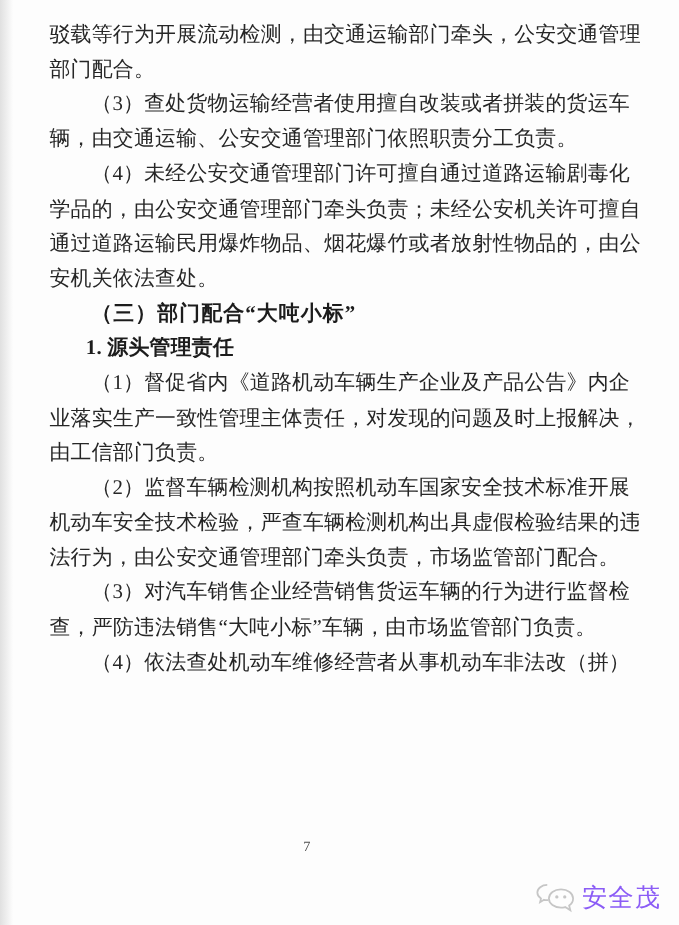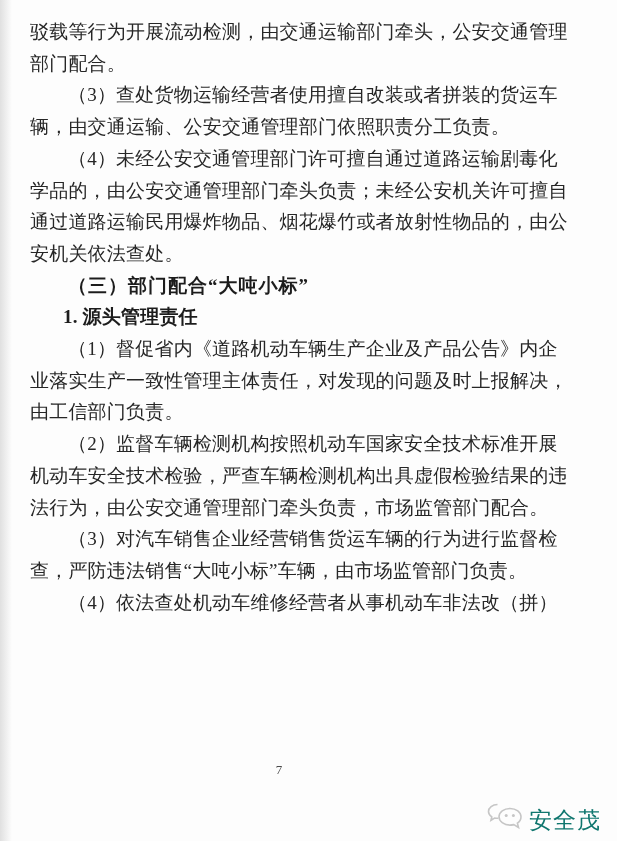--- a/index.html
+++ b/index.html
@@ -10,21 +10,21 @@
     overflow:hidden;
     font-family:"Liberation Serif","DejaVu Serif",serif;
     color:#262626;
   }
   .scan-edge{
     position:absolute;left:0;top:0;bottom:0;width:12px;
     background:linear-gradient(to right,#e0e0e0,rgba(253,253,253,0));
     pointer-events:none;
   }
   .content{
-    position:absolute;left:30px;top:16px;width:514px;
+    position:absolute;left:45px;top:16px;width:514px;
   }
   .para{margin:0;padding:0;}
   .line{
     font-size:19px;
     line-height:31.7px;
     white-space:nowrap;
     letter-spacing:0.2px;
   }
   .ind{text-indent:38px;}
   .heading-kai .line{
@@ -37,22 +37,22 @@
     color:#1c1c1c;
   }
   .heading-bold .ind{text-indent:33px;}
   .page-number{
     position:absolute;top:762px;left:0;width:558px;
     text-align:center;
     font-size:13px;color:#4a4a4a;
   }
   .watermark{
     position:absolute;top:800px;right:16px;
-    display:flex;align-items:flex-end;gap:3px;
-    color:#0f766e;
+    display:flex;align-items:center;gap:3px;
+    color:#8b5cf6;
   }
   .watermark-text{
     font-size:23px;line-height:1;letter-spacing:1px;
     font-weight:400;
   }
   .wm-icon{display:block;}
 </style>
 </head>
 <body>
 

